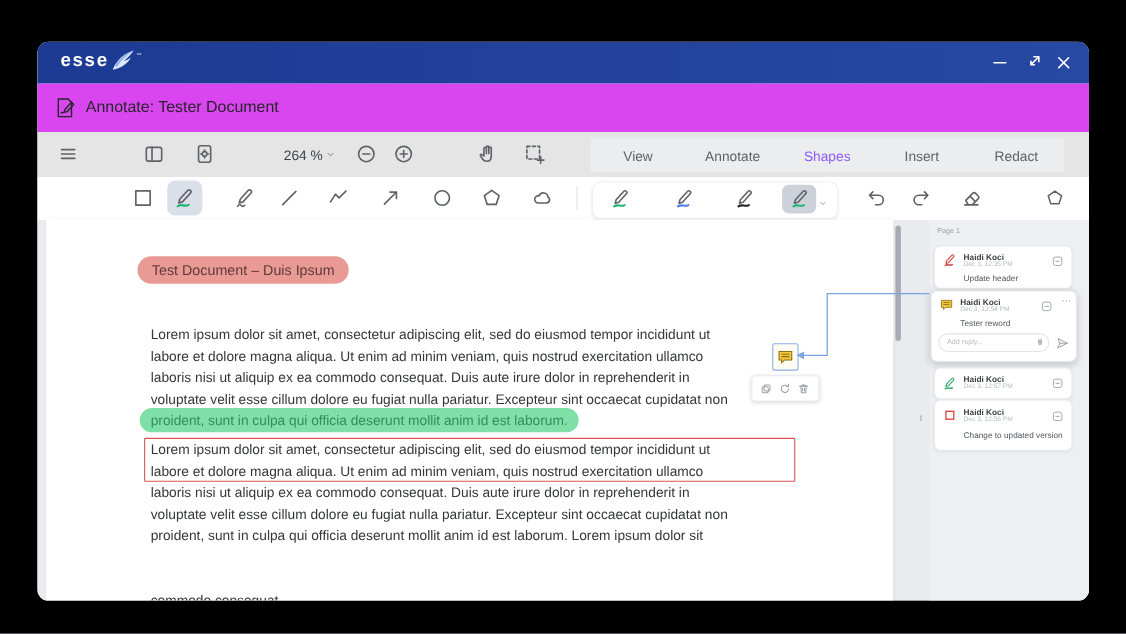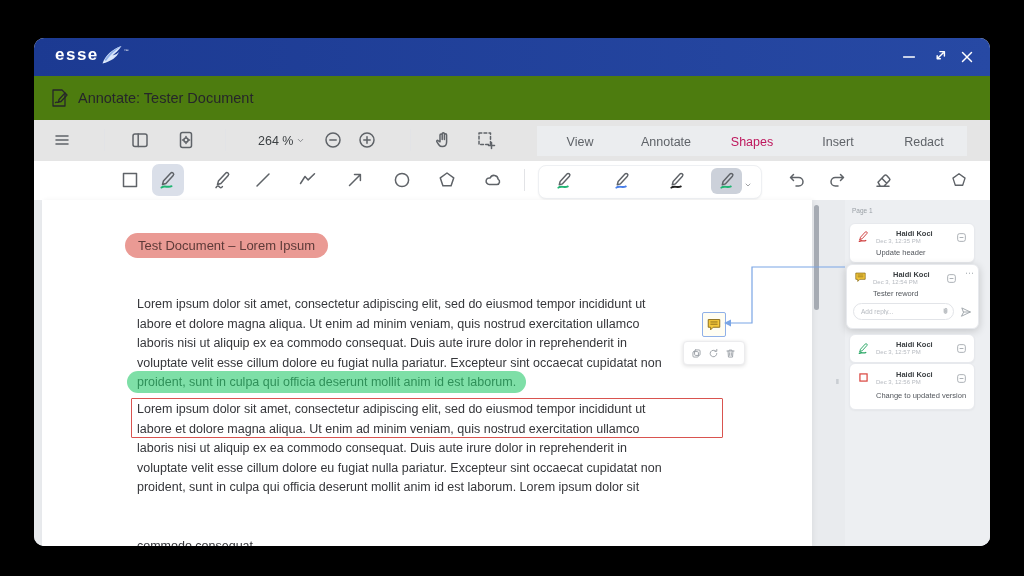--- a/index.html
+++ b/index.html
@@ -4,49 +4,49 @@
 <style>
   html,body{margin:0;padding:0;}
   body{width:1024px;height:576px;background:#000;font-family:"Liberation Sans",sans-serif;overflow:hidden;position:relative;}
   .a{position:absolute;}
   .win{position:absolute;left:34px;top:38px;width:956px;height:508px;background:#fff;border-radius:10px;overflow:hidden;}
   .titlebar{position:absolute;left:0;top:0;width:956px;height:38px;background:linear-gradient(90deg,#1c3a92,#2749a4);}
   .logo{position:absolute;left:21px;top:7px;color:#fff;font-size:17px;font-weight:bold;letter-spacing:1.5px;display:flex;align-items:center;}
   .logo sup{font-size:5px;margin-left:1px;margin-top:-8px;opacity:.8;}
   .wcbtn{position:absolute;top:10px;width:18px;height:18px;background:none;border:none;padding:0;cursor:pointer;}
   .wcbtn svg{width:18px;height:18px;stroke:#fff;fill:none;stroke-width:1.6;stroke-linecap:round;stroke-linejoin:round;}
-  .appheader{position:absolute;left:0;top:38px;width:956px;height:44px;background:#4d7c0f;border-bottom:1px solid #ebebee;}
+  .appheader{position:absolute;left:0;top:38px;width:956px;height:44px;background:#d946ef;border-bottom:1px solid #ebebee;}
   .appheader .htitle{position:absolute;left:44px;top:0;line-height:44px;font-size:14.5px;color:#26262a;}
   .tb1{position:absolute;left:0;top:82px;width:956px;height:41px;background:#e5e5e5;}
   .tb2{position:absolute;left:0;top:123px;width:956px;height:39px;background:#fff;border-bottom:1px solid #e6e8ea;}
   .ic{fill:none;stroke:#5f6368;stroke-width:1.5;stroke-linecap:round;stroke-linejoin:round;}
   .sep{position:absolute;width:1px;height:22px;background:#e2e3e6;}
   .toolbtn{position:absolute;background:none;border:none;padding:0;cursor:pointer;}
   .tabs{position:absolute;left:503px;top:88px;width:430px;height:30px;background:#ebedef;border-radius:0;display:flex;}
   .tab{flex:1;text-align:center;line-height:30px;font-size:12.5px;color:#5f6368;background:none;border:none;cursor:pointer;font-family:inherit;}
-  .tab.active{color:#be185d;}
+  .tab.active{color:#8b5cf6;}
   .selbg{position:absolute;background:#dadfe9;border-radius:7px;}
   .pengroup{position:absolute;left:504px;top:127px;width:222px;height:32px;background:#fff;border:1px solid #eef0f3;border-radius:8px;box-shadow:0 1px 2px rgba(0,0,0,.05);}
   .penselbg{position:absolute;left:677px;top:130px;width:31px;height:26px;background:#ccd1da;border-radius:6px;}
   .canvas{position:absolute;left:0;top:162px;width:956px;height:346px;background:#e9ebee;}
   .page{position:absolute;left:8px;top:0;width:770px;height:346px;background:#fff;box-shadow:2px 0 5px rgba(0,0,0,.05);}
   .docline{position:absolute;left:95px;white-space:nowrap;font-size:12.5px;line-height:19.5px;height:19.5px;color:#35363a;}
   .titlepill{position:absolute;left:83px;top:33px;height:25px;line-height:25px;padding:0 13px;border-radius:13px;background:#ea9a94;color:#5d3a38;font-size:13px;white-space:nowrap;}
   .greenline{position:absolute;left:85px;top:171px;height:22px;line-height:22px;padding:0 10px;border-radius:11px;background:#7edfa7;color:#2f9059;font-size:12.5px;white-space:nowrap;}
   .redrect{position:absolute;left:89px;top:198px;width:590px;height:38px;border:1.6px solid #d9534f;border-radius:1px;}
   .cnote{position:absolute;left:660px;top:112px;width:22px;height:23px;border:1px solid #8fb0e8;background:#fffdf2;border-radius:2px;display:flex;align-items:center;justify-content:center;cursor:pointer;}
   .minibar{position:absolute;left:641px;top:141px;width:60px;height:22px;background:#fff;border:1px solid #ececee;border-radius:4px;box-shadow:0 1px 4px rgba(0,0,0,.14);}
   .minibtn{position:absolute;top:5px;width:11px;height:11px;background:none;border:none;padding:0;cursor:pointer;}
   .minibtn svg{width:11px;height:11px;stroke:#9aa0a6;fill:none;stroke-width:1.7;stroke-linecap:round;stroke-linejoin:round;}
   .scrollbar{position:absolute;left:780px;top:5px;width:5px;height:105px;background:#a6abb3;border-radius:3px;cursor:pointer;}
   .panel{position:absolute;left:811px;top:0;width:145px;height:346px;background:#edeff2;}
   .plabel{position:absolute;left:7px;top:7px;font-size:6.5px;color:#9aa0a6;}
   .card{position:absolute;background:#fff;border:1px solid #e7e9ed;border-radius:6px;box-shadow:0 1px 2px rgba(0,0,0,.04);cursor:pointer;}
   .card.sel{box-shadow:0 2px 8px rgba(0,0,0,.18);}
-  .cname{position:absolute;left:26px;font-size:7.5px;font-weight:bold;color:#3c4043;white-space:nowrap;margin-left:20px;}
+  .cname{position:absolute;left:26px;font-size:7.5px;font-weight:bold;color:#3c4043;white-space:nowrap;}
   .ctime{position:absolute;left:26px;font-size:6px;color:#b6bac0;white-space:nowrap;}
   .cbody{position:absolute;left:26px;font-size:7.5px;color:#52565c;white-space:nowrap;}
   .cminus{position:absolute;width:11px;height:11px;background:none;border:none;padding:0;cursor:pointer;}
   .cminus svg{width:11px;height:11px;stroke:#9aa0a6;fill:none;stroke-width:1.5;stroke-linejoin:round;}
   .cdots{position:absolute;right:5px;top:3px;font-size:9px;color:#9aa0a6;letter-spacing:-1px;background:none;border:none;padding:0;cursor:pointer;}
   .reply{position:absolute;left:6px;top:38px;width:101px;height:17px;box-sizing:border-box;border:1px solid #e2e4e8;border-radius:9px;font-size:6.5px;padding:0 14px 0 7px;color:#444;font-family:inherit;outline:none;}
   .reply::placeholder{color:#b6bac0;}
   .overlay{position:absolute;left:0;top:0;width:956px;height:508px;pointer-events:none;}
   .handle{position:absolute;left:802px;top:178px;font-size:7px;color:#a8adb5;}
   .zoomlabel{position:absolute;left:218px;top:0;line-height:41px;font-size:12.5px;color:#3c4043;background:none;border:none;cursor:pointer;font-family:inherit;}
@@ -300,21 +300,21 @@
         </svg></button>
   <button class="toolbtn" style="left:839px;top:132px"><svg class="ic" width="20" height="20">
           <use href="#sym-eraser"></use>
         </svg></button>
   <button class="toolbtn" style="left:916px;top:133px"><svg class="ic" width="18" height="18">
           <use href="#sym-pent"></use>
         </svg></button>
 
   <div class="canvas">
     <div class="page">
-      <div class="titlepill">Test Document – Lorem Ipsum</div>
+      <div class="titlepill">Test Document – Duis Ipsum</div>
 
       <div class="docline" style="top:95px">Lorem ipsum dolor sit amet, consectetur adipiscing elit, sed do eiusmod tempor incididunt ut</div>
       <div class="docline" style="top:114.5px">labore et dolore magna aliqua. Ut enim ad minim veniam, quis nostrud exercitation ullamco</div>
       <div class="docline" style="top:134px">laboris nisi ut aliquip ex ea commodo consequat. Duis aute irure dolor in reprehenderit in</div>
       <div class="docline" style="top:153.5px">voluptate velit esse cillum dolore eu fugiat nulla pariatur. Excepteur sint occaecat cupidatat non</div>
       <div class="greenline">proident, sunt in culpa qui officia deserunt mollit anim id est laborum.</div>
 
       <div class="redrect"></div>
       <div class="docline" style="top:200px">Lorem ipsum dolor sit amet, consectetur adipiscing elit, sed do eiusmod tempor incididunt ut</div>
       <div class="docline" style="top:219.5px">labore et dolore magna aliqua. Ut enim ad minim veniam, quis nostrud exercitation ullamco</div>

